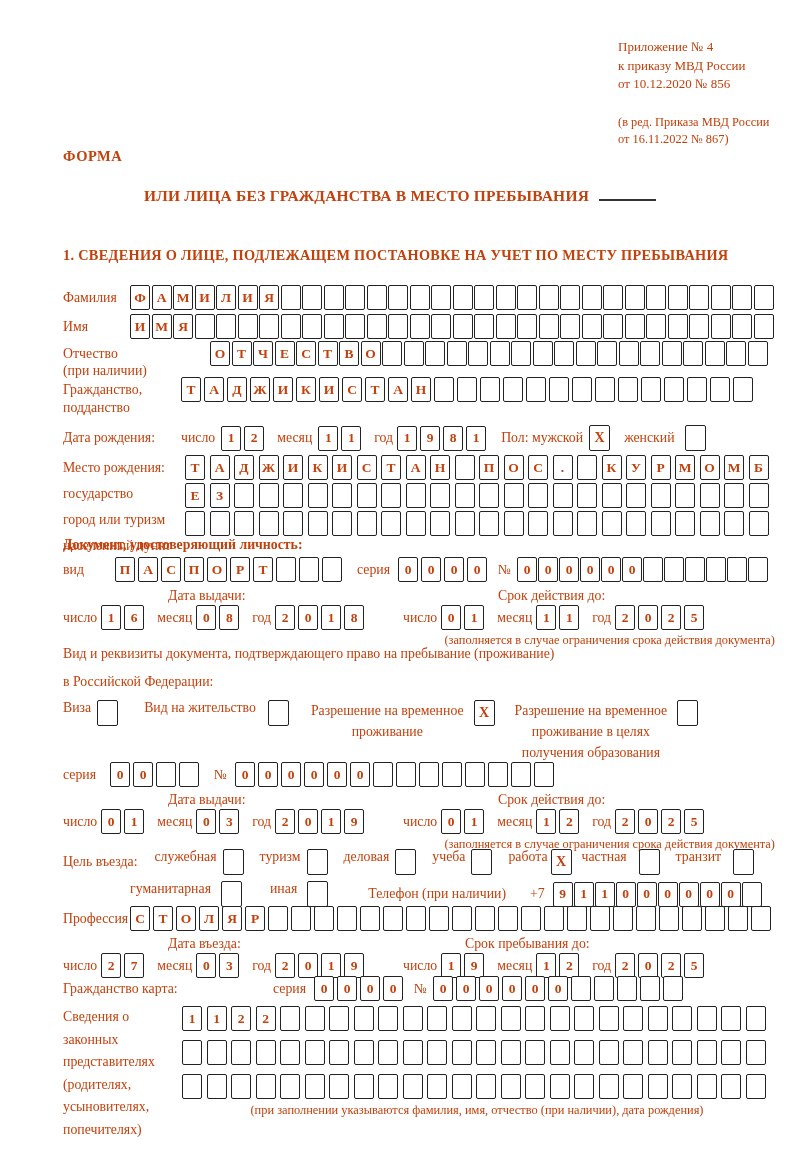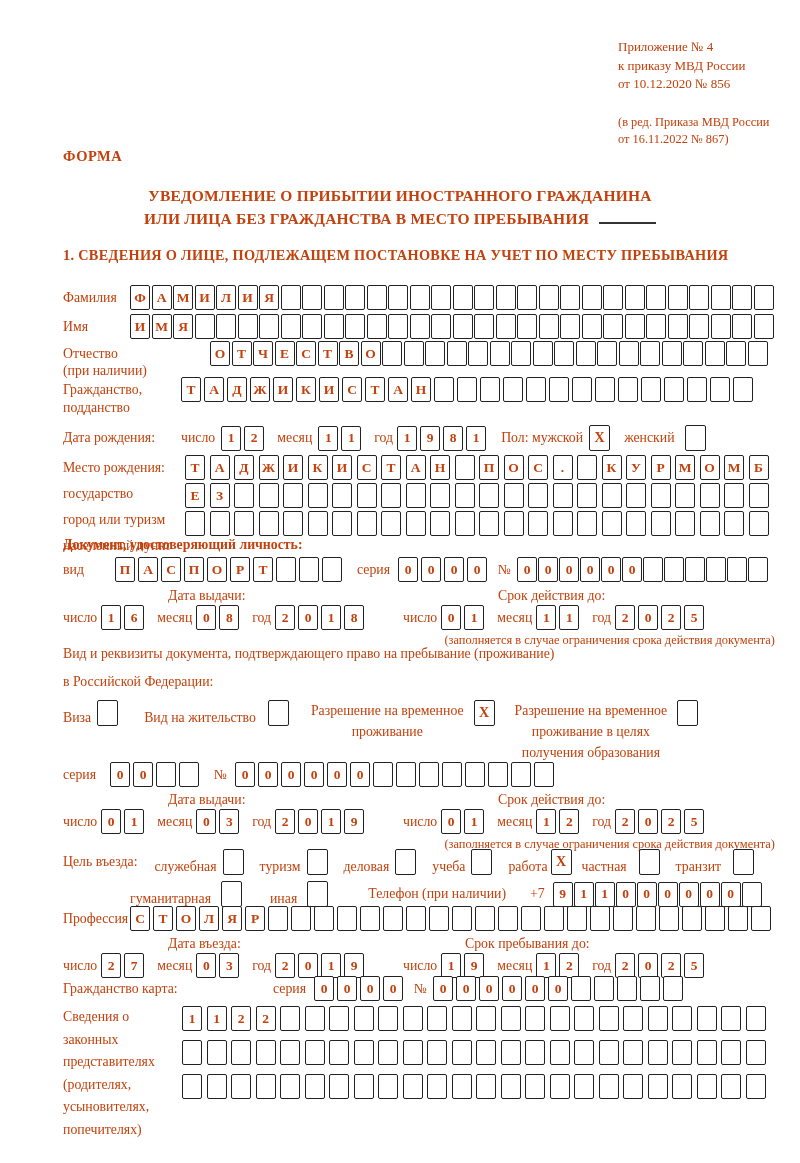--- a/index.html
+++ b/index.html
@@ -14,21 +14,21 @@
   .g15 .cell{margin-right:1.5px;}
   .g3  .cell{margin-right:3px;}
   .g45 .cell{margin-right:4.5px;}
   .cell{flex:none;box-sizing:border-box;width:20px;height:25px;border:1.5px solid #222;
         border-radius:2px;display:inline-flex;align-items:center;justify-content:center;
         font-size:13.5px;font-weight:600;background:#fff;}
   .cb{flex:none;box-sizing:border-box;width:21px;height:26px;border:1.5px solid #222;
       border-radius:2px;display:inline-flex;align-items:center;justify-content:center;
       font-size:14px;font-weight:600;background:#fff;}
   .frow{display:flex;align-items:center;}
-  .pair{display:inline-flex;align-items:flex-end;}
+  .pair{display:inline-flex;align-items:flex-start;}
   .pair .cb{margin-left:6px;}
   .stack span{display:block;}
   
   .appendix{position:absolute;left:618px;top:38px;font-size:13px;line-height:18.6px;}
   .appendix .ed{font-size:12.4px;line-height:17.5px;display:block;margin-top:20px;}
   .forma{position:absolute;left:63px;right:33px;top:148px;text-align:left;
          font-weight:bold;font-size:14.5px;letter-spacing:.5px;}
   .title{position:absolute;left:0;right:0;top:184px;text-align:center;font-weight:bold;
          font-size:15.5px;line-height:23px;letter-spacing:.2px;}
   .blankline{display:inline-block;width:57px;border-bottom:2px solid #333;margin-left:10px;}
@@ -56,21 +56,20 @@
   <div class="appendix">
     <span class="stack"><span>Приложение № 4</span><span>к приказу МВД России</span><span>от 10.12.2020 № 856</span></span>
     <span class="ed stack">
         <span>(в ред. Приказа МВД России</span>
         <span>от 16.11.2022 № 867)</span>
       </span>
   </div>
   <div class="forma">ФОРМА</div>
 
   <div class="title">
-    <div>УВЕДОМЛЕНИЕ О ПРИБЫТИИ ИНОСТРАННОГО ГРАЖДАНИНА</div>
     <div><span>ИЛИ ЛИЦА БЕЗ ГРАЖДАНСТВА В МЕСТО ПРЕБЫВАНИЯ</span><span class="blankline"></span></div>
   </div>
   <div class="sec1">1. СВЕДЕНИЯ О ЛИЦЕ, ПОДЛЕЖАЩЕМ ПОСТАНОВКЕ НА УЧЕТ ПО МЕСТУ ПРЕБЫВАНИЯ</div>
 
   <div class="abs frow" style="top:285px">
     <span class="lab" style="width:67px">Фамилия</span>
     <div class="cells g15">
         <span class="cell">Ф</span>
         <span class="cell">А</span>
         <span class="cell">М</span>
@@ -752,16 +751,17 @@
           <span class="cell"></span>
           <span class="cell"></span>
           <span class="cell"></span>
           <span class="cell"></span>
           <span class="cell"></span>
           <span class="cell"></span>
           <span class="cell"></span>
           <span class="cell"></span>
           <span class="cell"></span>
         </div>
+      <div class="small" style="text-align:center;margin-top:4px">(при заполнении указываются фамилия, имя, отчество (при наличии), дата рождения)</div>
     </div>
   </div>
 
 </div>
 
 </body></html>

